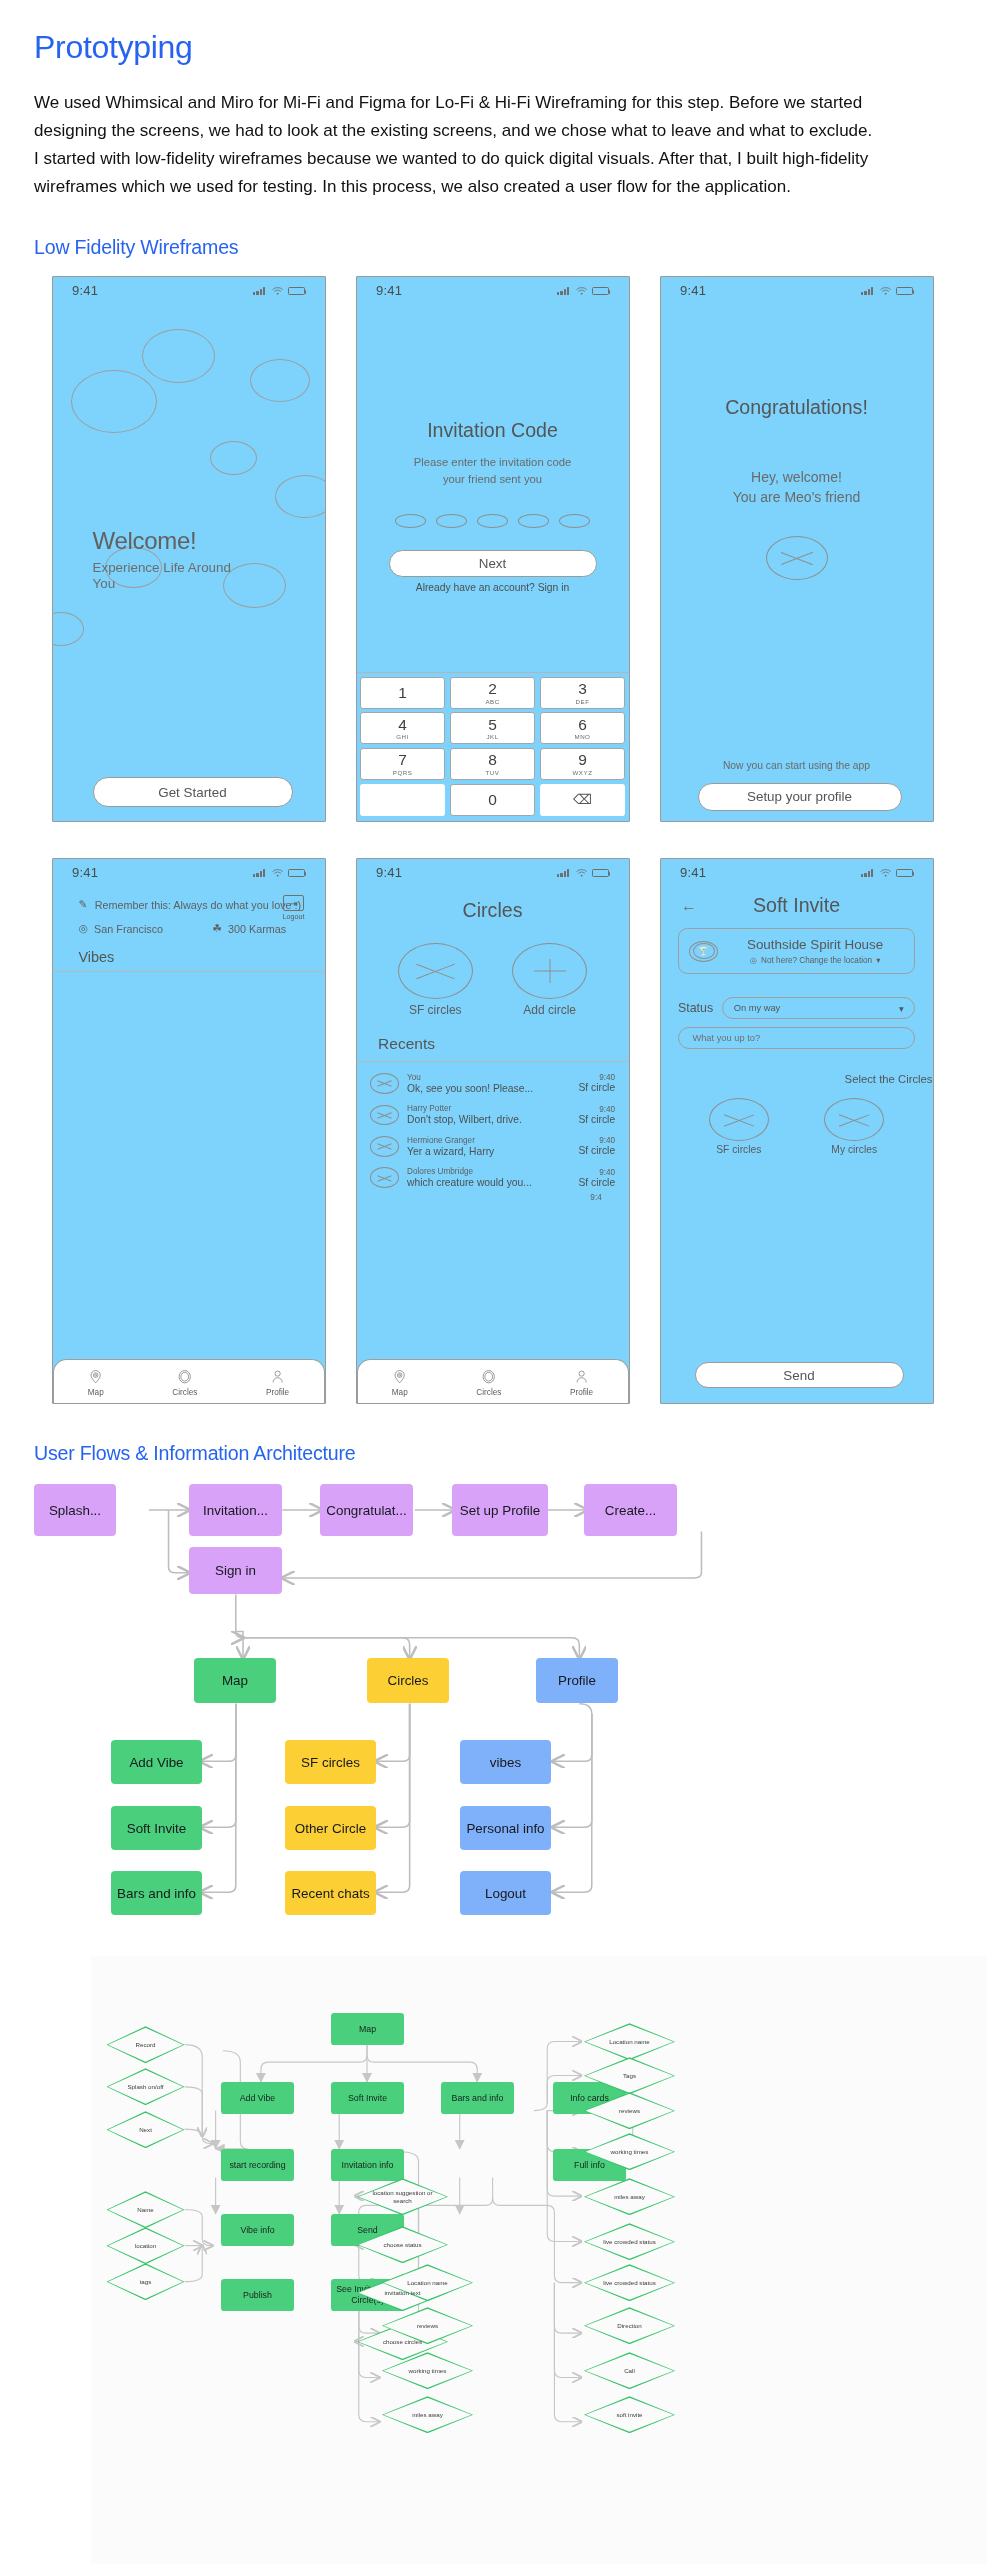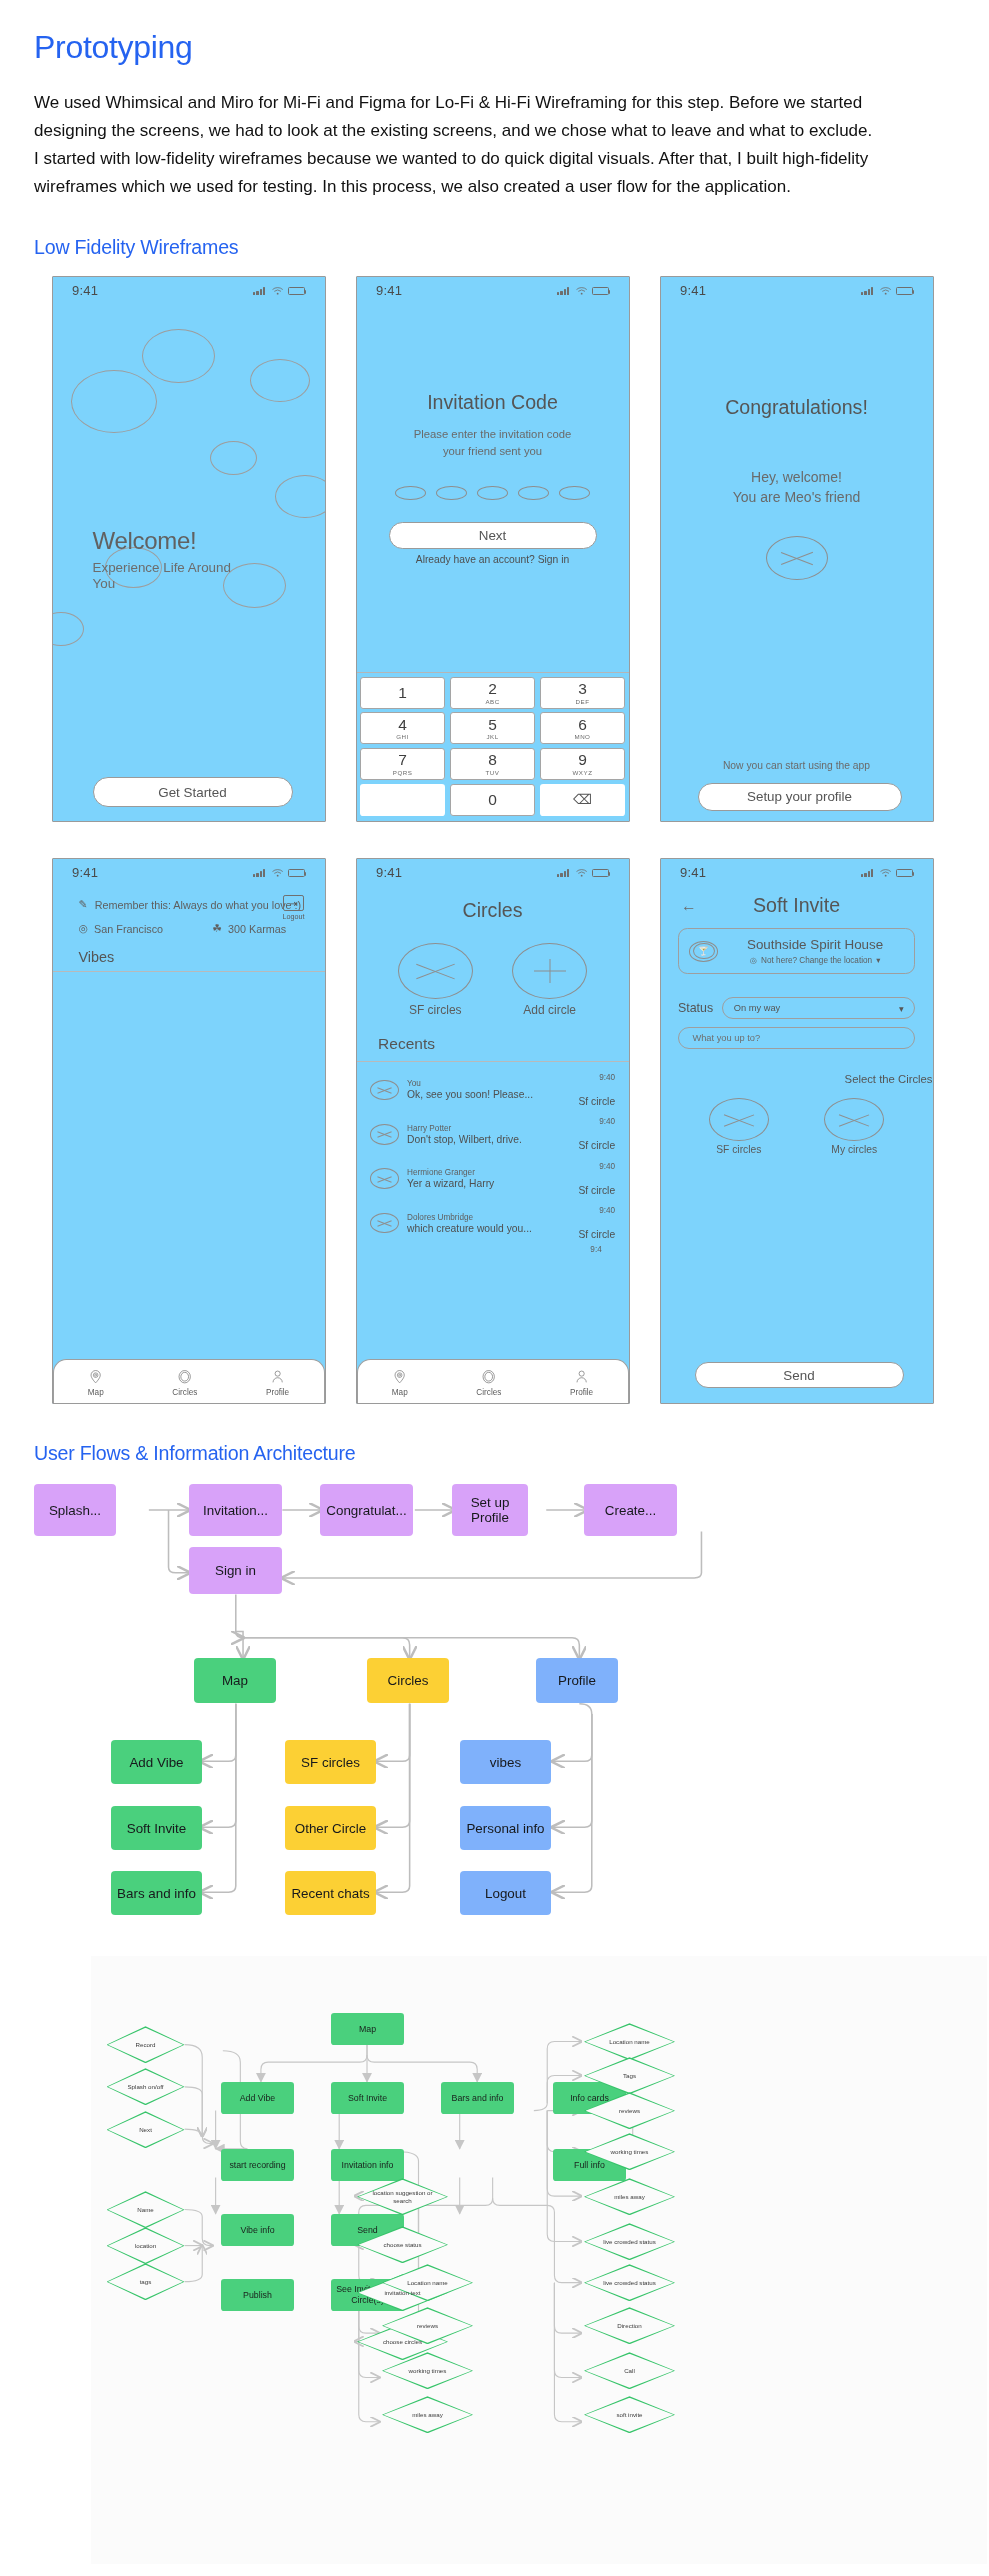--- a/index.html
+++ b/index.html
@@ -109,21 +109,21 @@
 
   
   .s1-blobs { position: absolute; inset: 28px 0 0 0; }
   .s1-blobs div { position: absolute; border: 0.7px solid #9d9d9d; border-radius: 50%; }
   .s1-text { position: absolute; left: 40px; top: 250px; }
   .s1-welcome { font-size: 24px; color: #616161; letter-spacing: -0.3px; }
   .s1-tag { font-size: 13.4px; color: #6c6c6c; margin-top: 5.2px; line-height: 1.2; max-width: 149px;}
   .s1-btn { position: absolute; left: 40px; right: 32px; bottom: 13.4px; height: 30px; }
 
   
-  .s2-title { margin-top: 86px; }
+  .s2-title { margin-top: 114px; }
   .s2-sub { margin-top: 12.4px; }
   .s2-dots { display: flex; justify-content: center; gap: 9.8px; margin-top: 27px; }
   .s2-dots .ellipse { width: 31px; height: 14.4px; }
   .s2-next { margin: 21.6px 32px 0 32px; height: 27px; }
   .s2-signin { text-align: center; font-size: 10.3px; color: #4e4e4e; margin-top: 5.2px; }
   .keypad {
     position: absolute; left: 0; right: 0; bottom: 0;
     border-top: 0.8px solid #b5b5b5; padding: 4.1px 3.1px 5.2px 3.1px;
     display: grid; grid-template-columns: repeat(3, 1fr); gap: 3.6px 4.1px;
   }
@@ -205,21 +205,21 @@
   .plus:after  { top: 50%; left: 28%; height: 1px; width: 44%; transform: translateY(-50%); }
   .c5-recents { font-size: 15.5px; color: #555; padding: 18.5px 0 7.2px 21.6px; border-bottom: 0.7px solid #b9b9b9; }
   .c5-list { padding: 6.2px 13.4px 0 13.4px; }
   .c5-li { display:flex; align-items:center; gap: 8.2px; padding: 5.2px 0; }
   .c5-li .av { width: 29px; height: 20.6px; flex: none; position: relative; }
   .c5-li .mid { flex: 1; min-width: 0; }
   .c5-li .nm { font-size: 8.2px; color: #5f5f5f; }
   .c5-li .msg { font-size: 10.3px; color: #4f4f4f; margin-top: 1px; white-space: nowrap; overflow: hidden; text-overflow: ellipsis; }
   .c5-li .rt { text-align: right; flex: none; }
   .c5-li .tm { font-size: 8.2px; color: #5f5f5f; }
-  .c5-li .cr { font-size: 10.3px; color: #4f4f4f; margin-top: 14px; }
+  .c5-li .cr { font-size: 10.3px; color: #4f4f4f; margin-top: 0; }
   .c5-trail { text-align: right; padding-right: 13.4px; font-size: 8.2px; color: #5f5f5f; }
 
   
   .s6-head { display:flex; align-items:center; padding: 7.2px 20.6px 0 20.6px; }
   .s6-back { font-size: 15.5px; color: #6a6a6a; width: 20.6px; }
   .s6-title { flex: 1; text-align: center; margin-right: 20.6px; }
   .s6-card {
     margin: 11.3px 17.5px 0 17.5px; border: 0.8px solid #9e9e9e; border-radius: 9.3px;
     display: flex; align-items: center; gap: 8.2px; padding: 8.2px 10.3px;
   }
@@ -706,21 +706,21 @@
         <path d="M726 440 V794 Q726 806 712 806 H660"></path>
         <path d="M1054 440 Q1078 440 1078 460 V540 Q1078 552 1064 552 H1002"></path>
         <path d="M1078 460 V668 Q1078 680 1064 680 H1002"></path>
         <path d="M1078 460 V794 Q1078 806 1064 806 H1002"></path>
       </g>
     </svg>
 
     <div class="fbox purple" style="left:0px;   top:7.2px; width:82px; height:52px;">Splash...</div>
     <div class="fbox purple" style="left:155px; top:7.2px; width:93px; height:52px;">Invitation...</div>
     <div class="fbox purple" style="left:286px; top:7.2px; width:93px; height:52px;">Congratulat...</div>
-    <div class="fbox purple" style="left:418px; top:7.2px; width:76px; height:52px;">Set up Profile</div>
+    <div class="fbox purple" style="left:418px; top:7.2px; width:96px; height:52px;">Set up Profile</div>
     <div class="fbox purple" style="left:550px;top:7.2px; width:93px; height:52px;">Create...</div>
 
     <div class="fbox purple" style="left:155px; top:70px; width:93px; height:47px;">Sign in</div>
 
     <div class="fbox green" style="left:160px; top:181px; width:82px; height:45px;">Map</div>
     <div class="fbox yellow" style="left:333px; top:181px; width:82px; height:45px;">Circles</div>
     <div class="fbox blue" style="left:502px; top:181px; width:82px; height:45px;">Profile</div>
 
     <div class="fbox green" style="left:77px; top:263px; width:91px; height:44px;">Add Vibe</div>
     <div class="fbox green" style="left:77px; top:329px; width:91px; height:44px;">Soft Invite</div>

